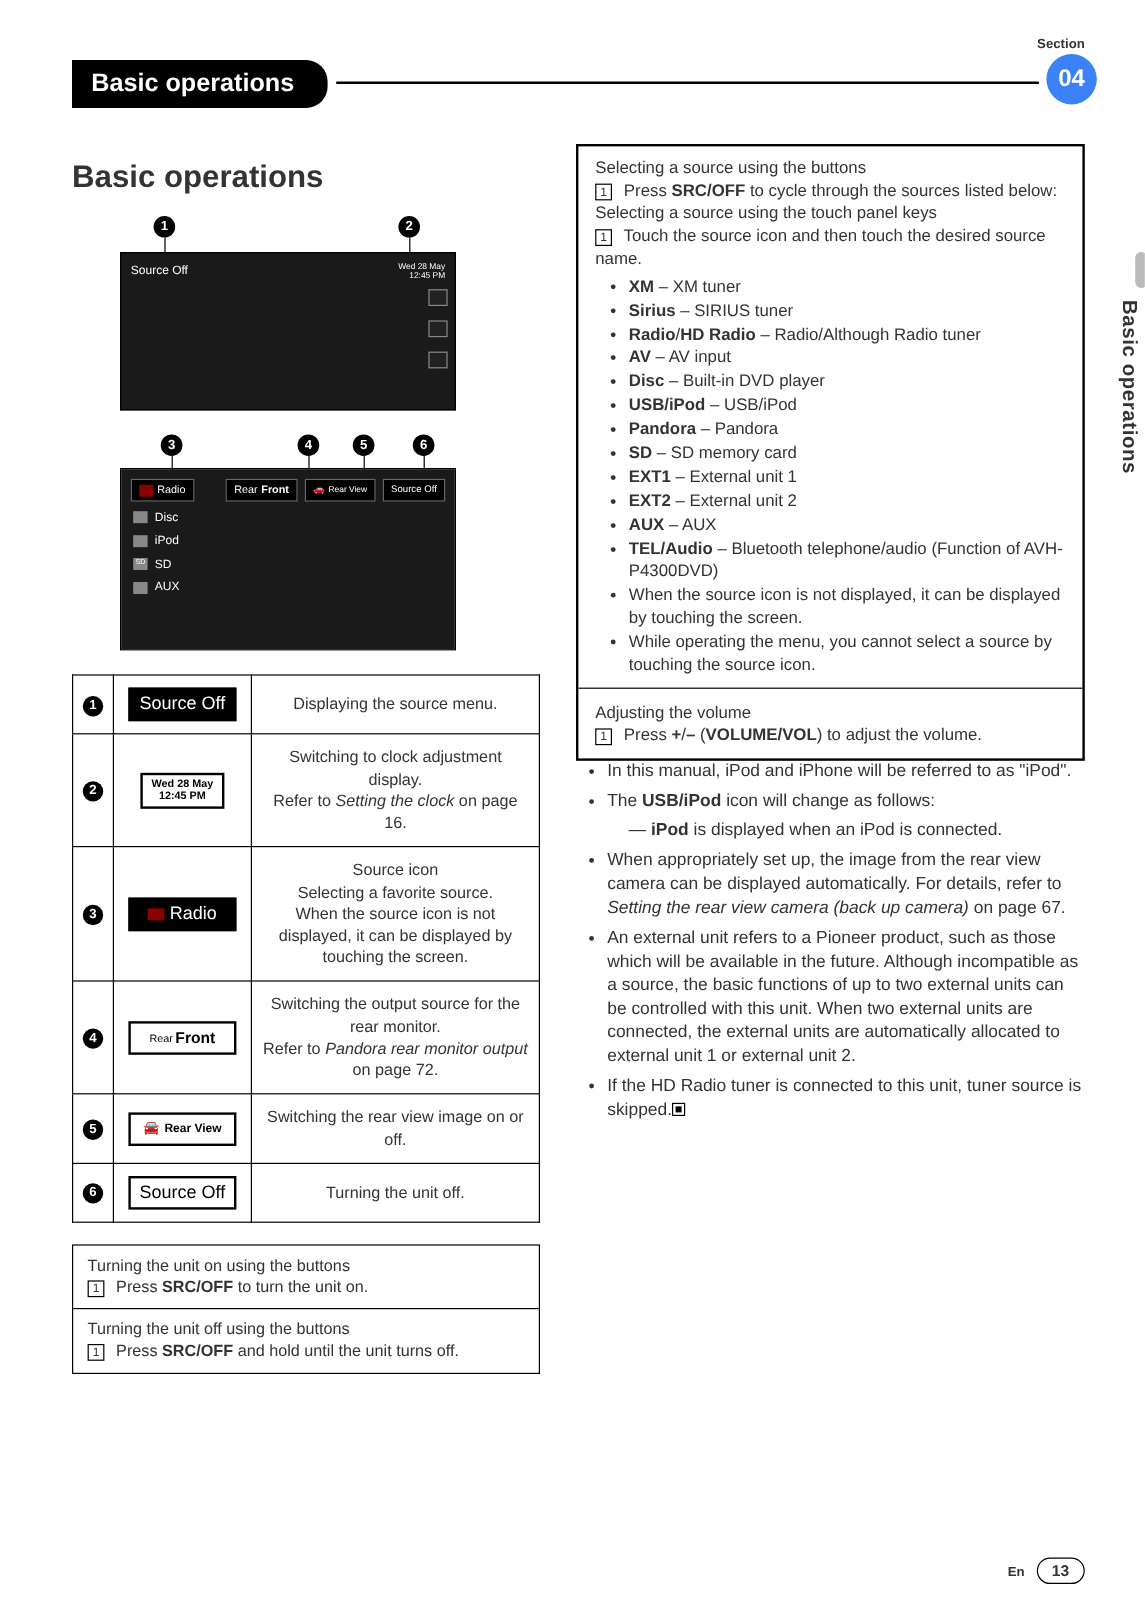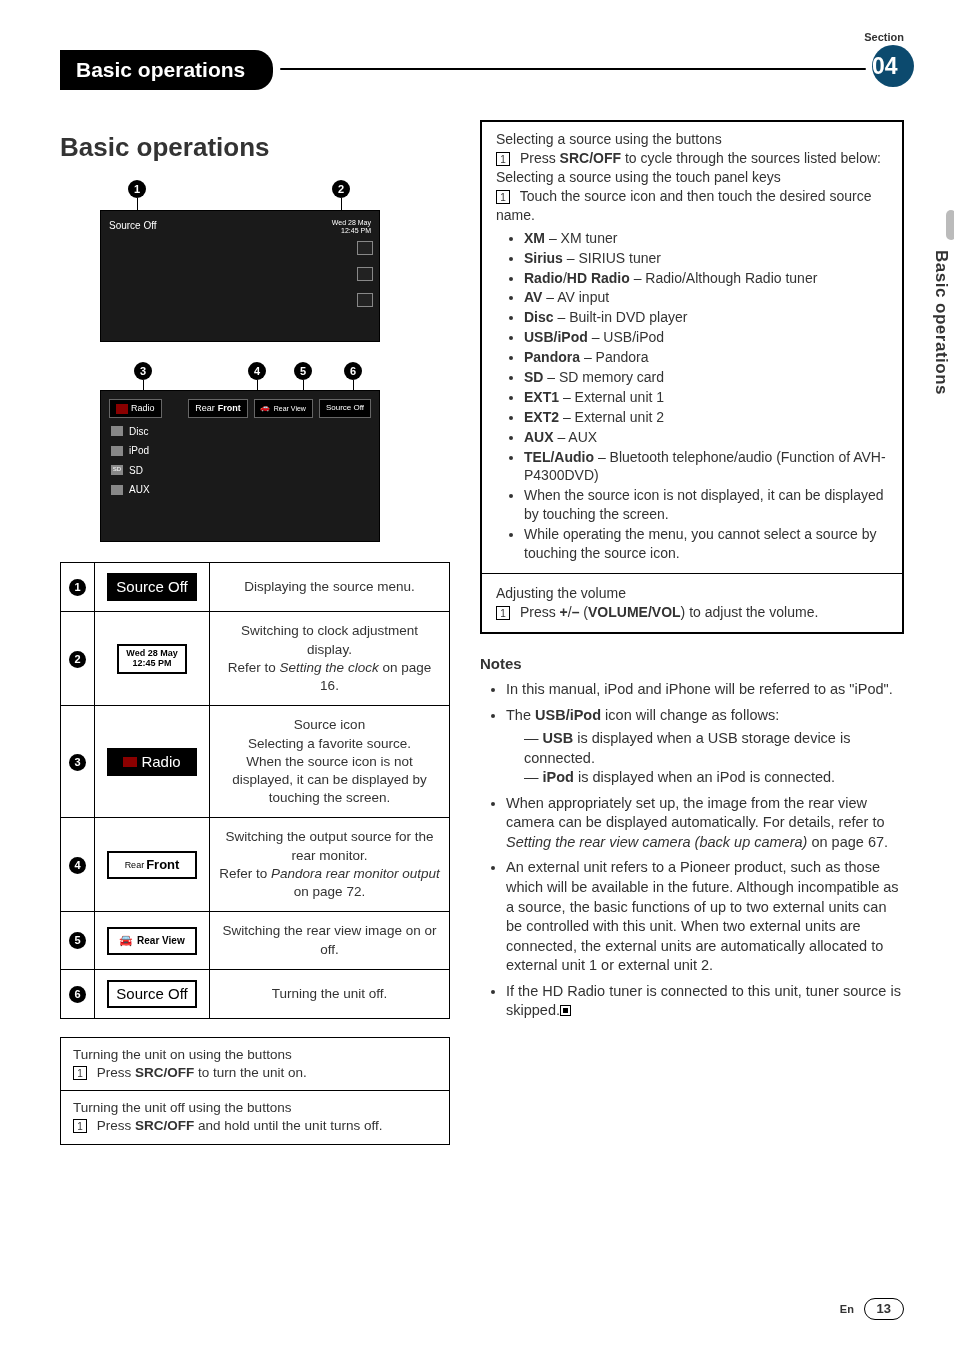--- a/index.html
+++ b/index.html
@@ -35,27 +35,28 @@
     position: absolute;
     right: 0px;
     top: -20px;
     font-size: 11px;
     font-weight: bold;
   }
   .section-number {
     position: absolute;
     right: -10px;
     top: -5px;
-    background: #0c4a6e;
+    background: #3b82f6;
     color: #fff;
     font-weight: bold;
-    font-size: 23px;
+    font-size: 20px;
     border-radius: 50%;
     width: 42px;
     height: 42px;
+    text-align: center;
     line-height: 42px;
   }
   .header-line {
     position: absolute;
     left: 220px;
     right: 38px;
     top: 18px;
     height: 2px;
     background: #000;
     border-radius: 2px;
@@ -399,27 +400,25 @@
           <li><b>TEL/Audio</b><span> – Bluetooth telephone/audio (Function of AVH-P4300DVD)</span></li>
           <li>When the source icon is not displayed, it can be displayed by touching the screen.</li>
           <li>While operating the menu, you cannot select a source by touching the source icon.</li>
         </ul>
         <hr>
         <span>Adjusting the volume</span><br>
         <span class="step-num">1</span>
         <span>Press </span><b>+</b><span>/</span><b>–</b><span> (</span><b>VOLUME/VOL</b><span>) to adjust the volume.</span>
       </div>
 
-      <div class="notes-h">Notes</div>
       <ul class="notes">
         <li>In this manual, iPod and iPhone will be referred to as "iPod".</li>
         <li>
           <span>The </span><b>USB/iPod</b><span> icon will change as follows:</span>
           <ul class="sub">
-            <li><b>USB</b><span> is displayed when a USB storage device is connected.</span></li>
             <li><b>iPod</b><span> is displayed when an iPod is connected.</span></li>
           </ul>
         </li>
         <li>
           <span>When appropriately set up, the image from the rear view camera can be displayed automatically. For details, refer to </span><em>Setting the rear view camera (back up camera)</em><span> on page 67.</span>
         </li>
         <li>An external unit refers to a Pioneer product, such as those which will be available in the future. Although incompatible as a source, the basic functions of up to two external units can be controlled with this unit. When two external units are connected, the external units are automatically allocated to external unit 1 or external unit 2.</li>
         <li><span>If the HD Radio tuner is connected to this unit, tuner source is skipped.</span><span class="end-sq"></span></li>
       </ul>
     </div>

